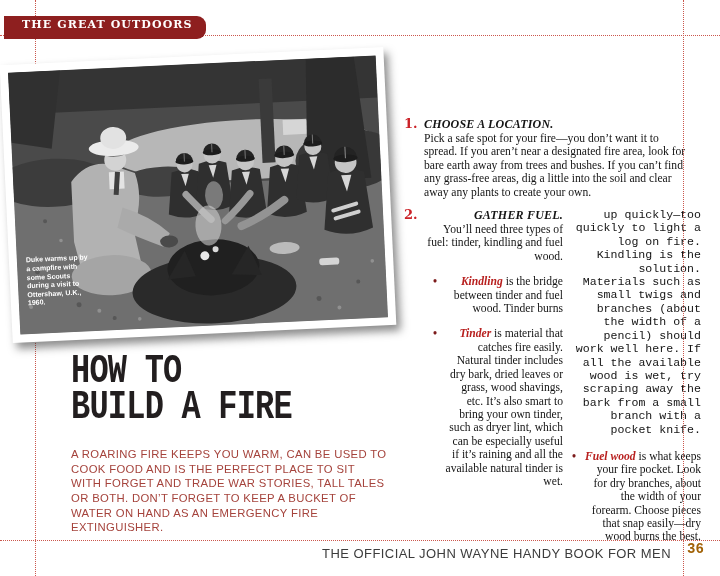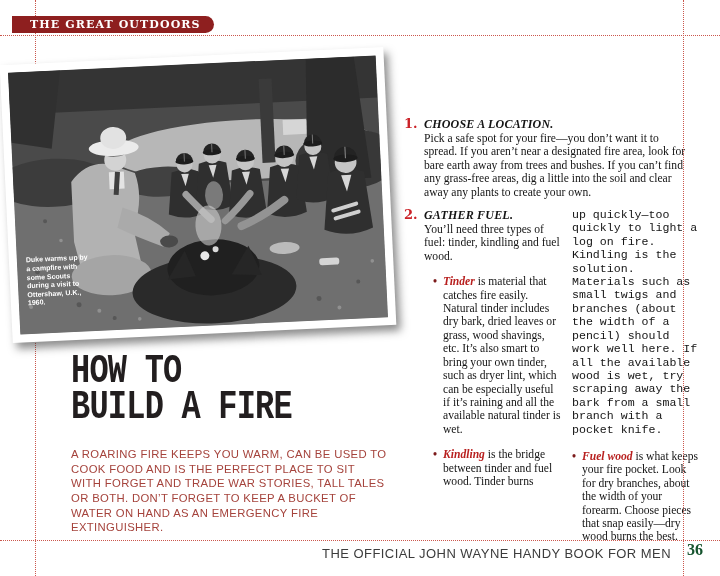--- a/index.html
+++ b/index.html
@@ -6,23 +6,23 @@
   .page{position:relative;width:720px;height:576px;background:#ffffff;overflow:hidden;
         font-family:"Liberation Serif",serif;color:#1a1a1a;}
 
   
   .rule-h{position:absolute;left:0;right:0;height:0;border-top:1px dotted #cb574d;z-index:1;}
   .rule-v{position:absolute;top:0;bottom:0;width:0;border-left:1px dotted #cb574d;z-index:1;}
   .rule-top{top:35px;} .rule-bottom{top:540px;}
   .rule-left{left:35px;} .rule-right{left:683px;}
 
   
-  .badge{position:absolute;left:12px;top:16px;height:16px;display:flex;align-items:center;
+  .badge{position:absolute;left:4px;top:16px;height:16px;display:flex;align-items:center;
          background:#8e1f1f;color:#ffffff;border-radius:0 9px 9px 0;
-         padding:0 13px 1px 18px;z-index:6;
+         padding:0 13px 7px 18px;z-index:6;
          font-family:"DejaVu Serif",serif;font-weight:bold;font-size:11px;letter-spacing:1.1px;
          white-space:nowrap;}
 
   
   .photo-wrap{position:absolute;left:6px;top:56px;width:384px;height:278px;
               transform:rotate(-2.7deg);transform-origin:50% 50%;
               background:#ffffff;padding:8px;box-sizing:border-box;
               box-shadow:4px 6px 8px rgba(45,45,45,.55);z-index:5;}
   .photo-inner{position:relative;width:100%;height:100%;background:#6f6f6f;overflow:hidden;}
   .photo-inner svg{display:block;width:100%;height:100%;}
@@ -44,37 +44,37 @@
   
   .steps{position:absolute;left:404px;top:117px;width:296px;}
   .step{display:flex;}
   .step-num{flex:none;width:20px;color:#cb2127;font-weight:bold;font-size:13px;
             font-family:"DejaVu Serif",serif;line-height:14px;}
   .step-title{font-style:italic;font-weight:bold;font-size:12px;letter-spacing:.2px;
               color:#141414;line-height:14px;margin:0 0 1px 0;}
   .step-body{font-size:11.6px;line-height:13.4px;margin:0;color:#141414;}
   .step1 .step-body{width:268px;}
   .step2{margin-top:9px;}
-  .two-col{display:flex;gap:9px;}
+  .two-col{display:flex;gap:9px;text-align:right;}
   .col-left{width:139px;flex:none;}
   .col-right{width:129px;flex:none;}
   .fuel-list{list-style:none;margin:12px 0 0 9px;padding:0;}
   .fuel-list li{position:relative;padding-left:10px;margin-bottom:12px;
                 font-size:11.6px;line-height:13.4px;color:#141414;}
   .fuel-list li::before{content:"\2022";position:absolute;left:0;top:0;color:#7c1b1b;font-weight:bold;}
   .lead{color:#b8201f;font-weight:bold;font-style:italic;}
   .cont{margin:0;font-size:11.6px;line-height:13.4px;color:#141414;font-family:Liberation Mono, monospace;}
   .col-right .fuel-list{margin-top:14px;margin-left:0;}
 
   
   .footer-title{position:absolute;top:546px;right:49px;z-index:2;
                 font-family:"Liberation Sans",sans-serif;font-size:13px;
                 letter-spacing:.45px;color:#3c3c3c;white-space:nowrap;}
   .page-num{position:absolute;top:541px;left:687px;z-index:2;
-            font-family:Liberation Serif, serif;font-weight:bold;font-size:16px;color:#14532d;}
+            font-family:Liberation Mono, monospace;font-weight:bold;font-size:14px;color:#a16207;}
 </style>
 </head>
 <body>
 
 <div class="page">
 
   <div class="rule-h rule-top"></div>
   <div class="rule-h rule-bottom"></div>
   <div class="rule-v rule-left"></div>
   <div class="rule-v rule-right"></div>
@@ -188,22 +188,22 @@
       </div>
     </div>
 
     <div class="step step2">
       <span class="step-num">2.</span>
       <div class="two-col">
         <div class="col-left">
           <h3 class="step-title">GATHER FUEL.</h3>
           <p class="step-body">You’ll need three types of fuel: tinder, kindling and fuel wood.</p>
           <ul class="fuel-list">
+            <li><span class="lead">Kindling</span><span> is the bridge between tinder and fuel wood. Tinder burns</span></li>
             <li><span class="lead">Tinder</span><span> is material that catches fire easily. Natural tinder includes dry bark, dried leaves or grass, wood shavings, etc. It’s also smart to bring your own tinder, such as dryer lint, which can be especially useful if it’s raining and all the available natural tinder is wet.</span></li>
-            <li><span class="lead">Kindling</span><span> is the bridge between tinder and fuel wood. Tinder burns</span></li>
           </ul>
         </div>
         <div class="col-right">
           <p class="cont">up quickly—too quickly to light a log on fire. Kindling is the solution. Materials such as small twigs and branches (about the width of a pencil) should work well here. If all the available wood is wet, try scraping away the bark from a small branch with a pocket knife.</p>
           <ul class="fuel-list">
             <li><span class="lead">Fuel wood</span><span> is what keeps your fire pocket. Look for dry branches, about the width of your forearm. Choose pieces that snap easily—dry wood burns the best.</span></li>
           </ul>
         </div>
       </div>
     </div>

